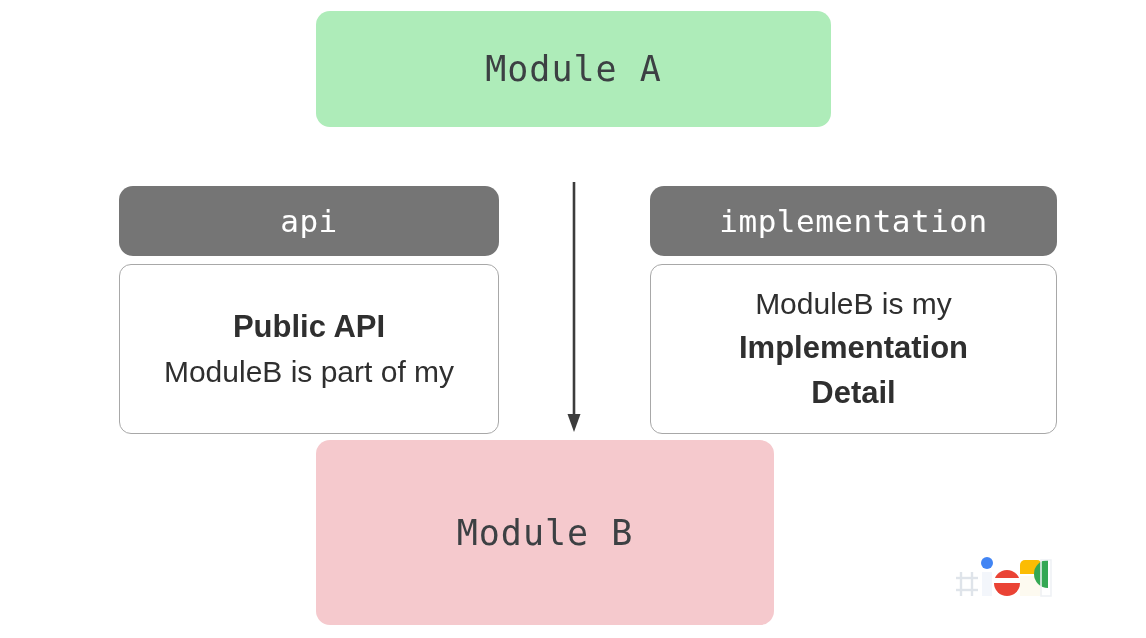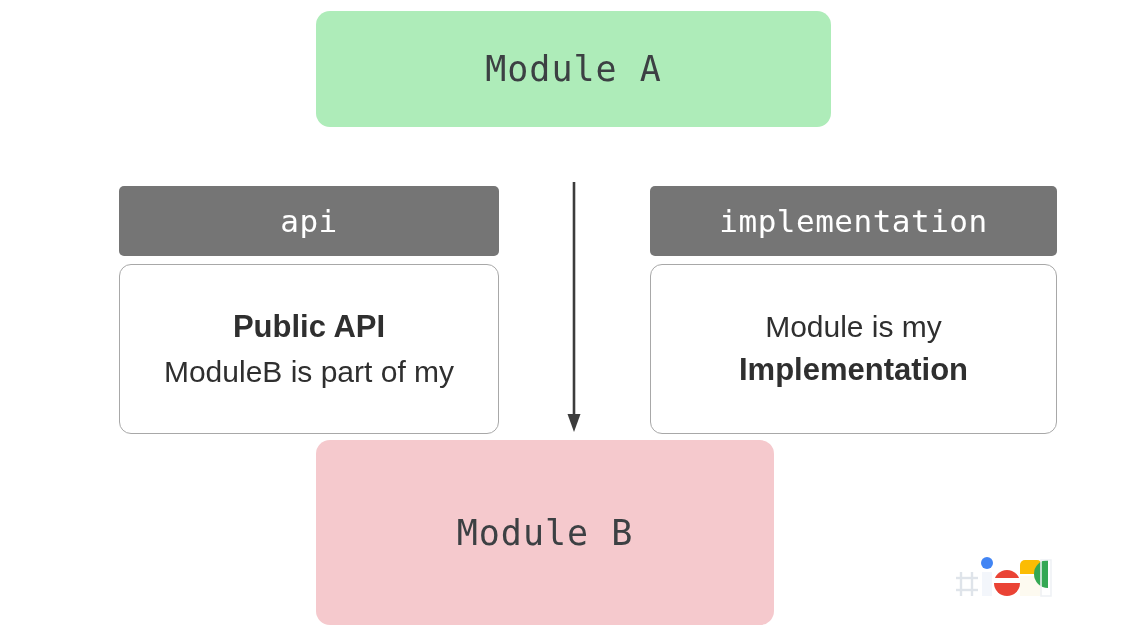--- a/index.html
+++ b/index.html
@@ -62,21 +62,21 @@
   
   .config-col {
     position: absolute;
     top: 186px;
   }
   #config-col-api { left: 119px; width: 380px; }
   #config-col-impl { left: 650px; width: 407px; }
 
   .config-chip {
     height: 70px;
-    border-radius: 5px;
+    border-radius: 14px;
     background: #757575;
     display: flex;
     align-items: center;
     justify-content: center;
     color: #ffffff;
     font-family: "DejaVu Sans Mono", "Liberation Mono", monospace;
     font-size: 31px;
     letter-spacing: 0.5px;
     box-sizing: border-box;
   }
@@ -140,22 +140,23 @@
       <div class="card-line emphasis">Public API</div>
       <div class="card-line">ModuleB is part of my</div>
     </div>
   </div>
 
   <div id="config-col-impl" class="config-col">
     <div class="config-chip">
       <span>implementation</span>
     </div>
     <div class="config-card">
-      <div class="card-line">Module is my</div>
+      <div class="card-line">ModuleB is my</div>
       <div class="card-line emphasis">Implementation</div>
+      <div class="card-line emphasis">Detail</div>
     </div>
   </div>
 
   <div id="module-b-box" class="module-box">
     <span>Module B</span>
   </div>
 
   <div class="io-logo">
     <svg width="98" height="56" viewBox="0 0 98 56" xmlns="http://www.w3.org/2000/svg">
 

